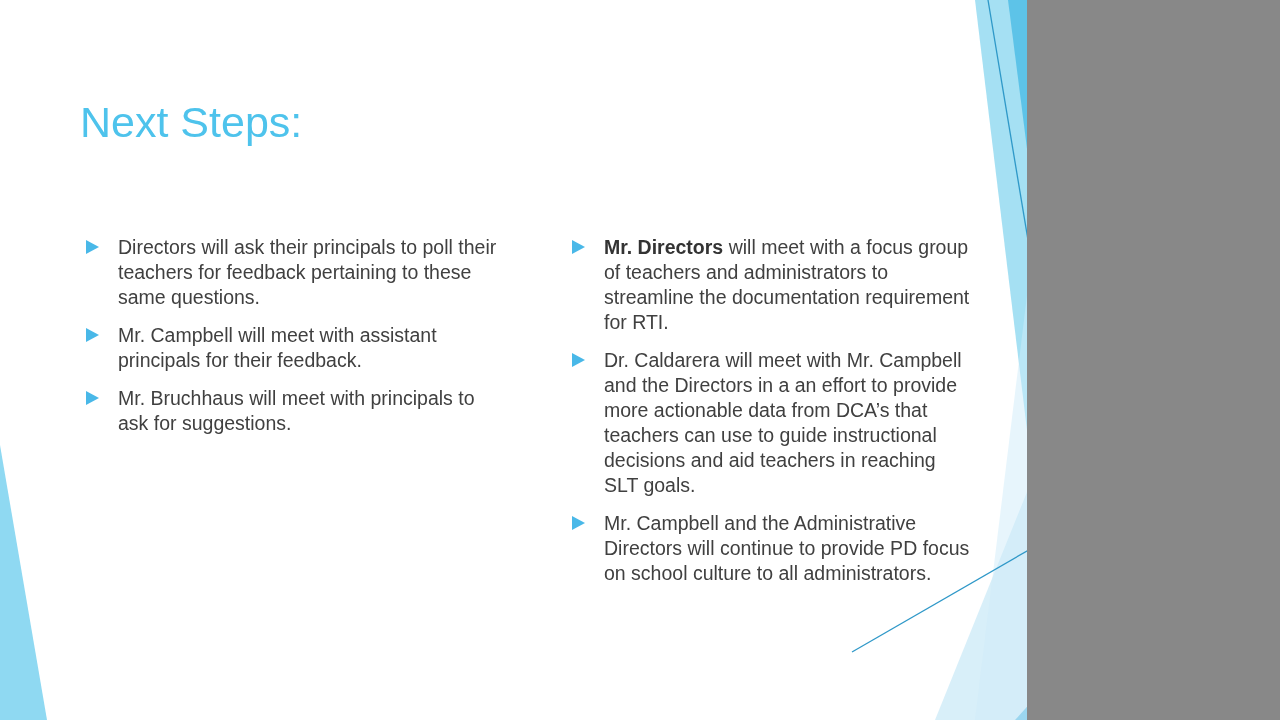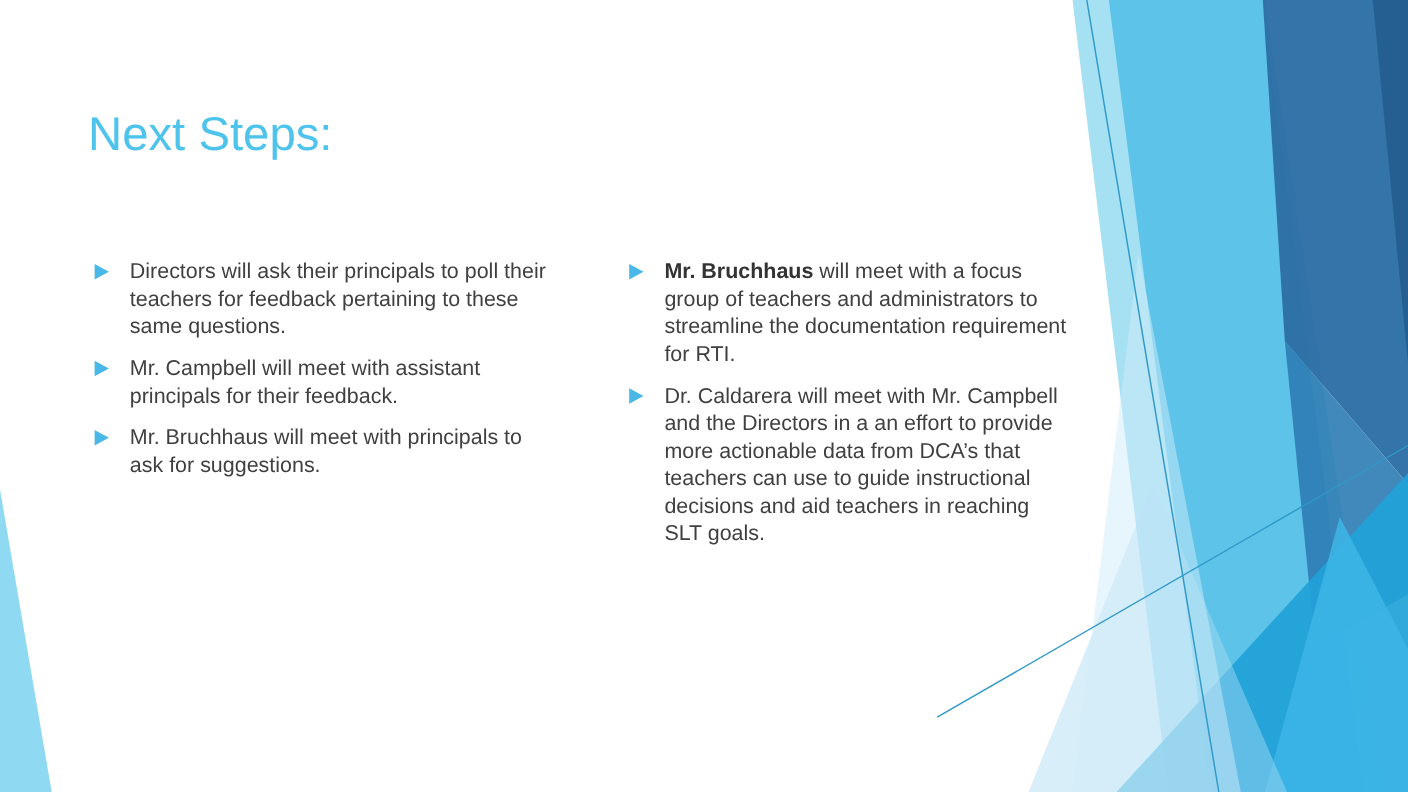--- a/index.html
+++ b/index.html
@@ -1,18 +1,18 @@
 <!DOCTYPE html>
 <html style="--title-color: #4ec3ec; --body-color: #404040; --bullet-color: #49b8e8; --background: #ffffff;"><head>
 <meta charset="utf-8">
 <style>
   html,body{margin:0;padding:0;background:#888;}
   .slide{
     position:relative;
-    width:1280px;height:720px;
+    width:1027px;height:720px;
     background:#ffffff;
     overflow:hidden;
     font-family:"Liberation Sans", sans-serif;
     -webkit-font-smoothing:antialiased;
   }
   .facets{position:absolute;inset:0;width:1280px;height:720px;pointer-events:none;}
   .slide-title{
     position:absolute;
     left:80px;top:70px;
     font-size:43px;
@@ -87,22 +87,26 @@
       </div>
       <div class="bullet-item">
         <span class="bullet-marker"></span>
         <p class="bullet-text"><b></b><span>Mr. Bruchhaus will meet with principals to ask for suggestions.</span></p>
       </div>
     </div>
 
     <div class="col col-right">
       <div class="bullet-item">
         <span class="bullet-marker"></span>
-        <p class="bullet-text"><b>Mr. Bruchhaus</b><span> will meet with a focus group of teachers and administrators to streamline the documentation requirement for RTI.</span></p>
+        <p class="bullet-text"><b>Mr. Directors</b><span> will meet with a focus group of teachers and administrators to streamline the documentation requirement for RTI.</span></p>
       </div>
       <div class="bullet-item">
         <span class="bullet-marker"></span>
         <p class="bullet-text"><b></b><span>Dr. Caldarera will meet with Mr. Campbell and the Directors in a an effort to provide more actionable data from DCA’s that teachers can use to guide instructional decisions and aid teachers in reaching SLT goals.</span></p>
+      </div>
+      <div class="bullet-item">
+        <span class="bullet-marker"></span>
+        <p class="bullet-text"><b></b><span>Mr. Campbell and the Administrative Directors will continue to provide PD focus on school culture to all administrators.</span></p>
       </div>
     </div>
 
   </div>
 </div>
 
 </body></html>

